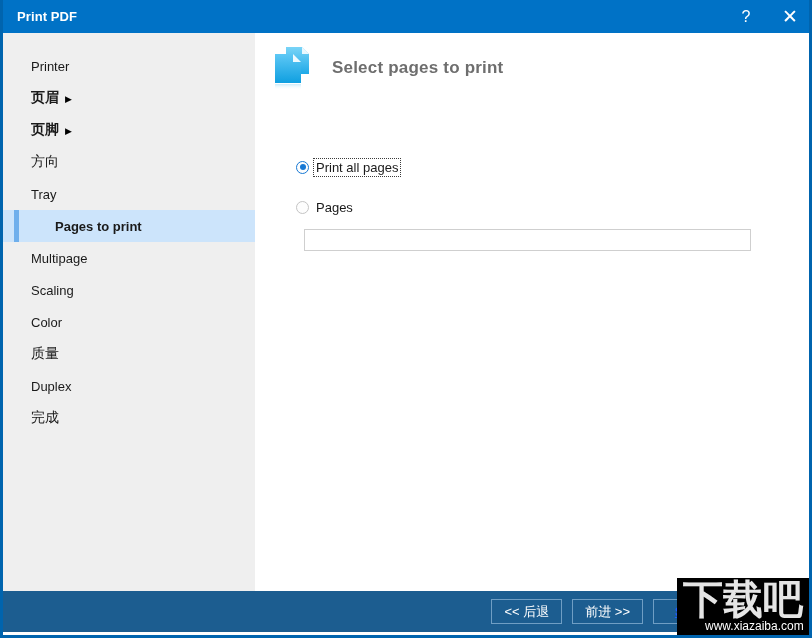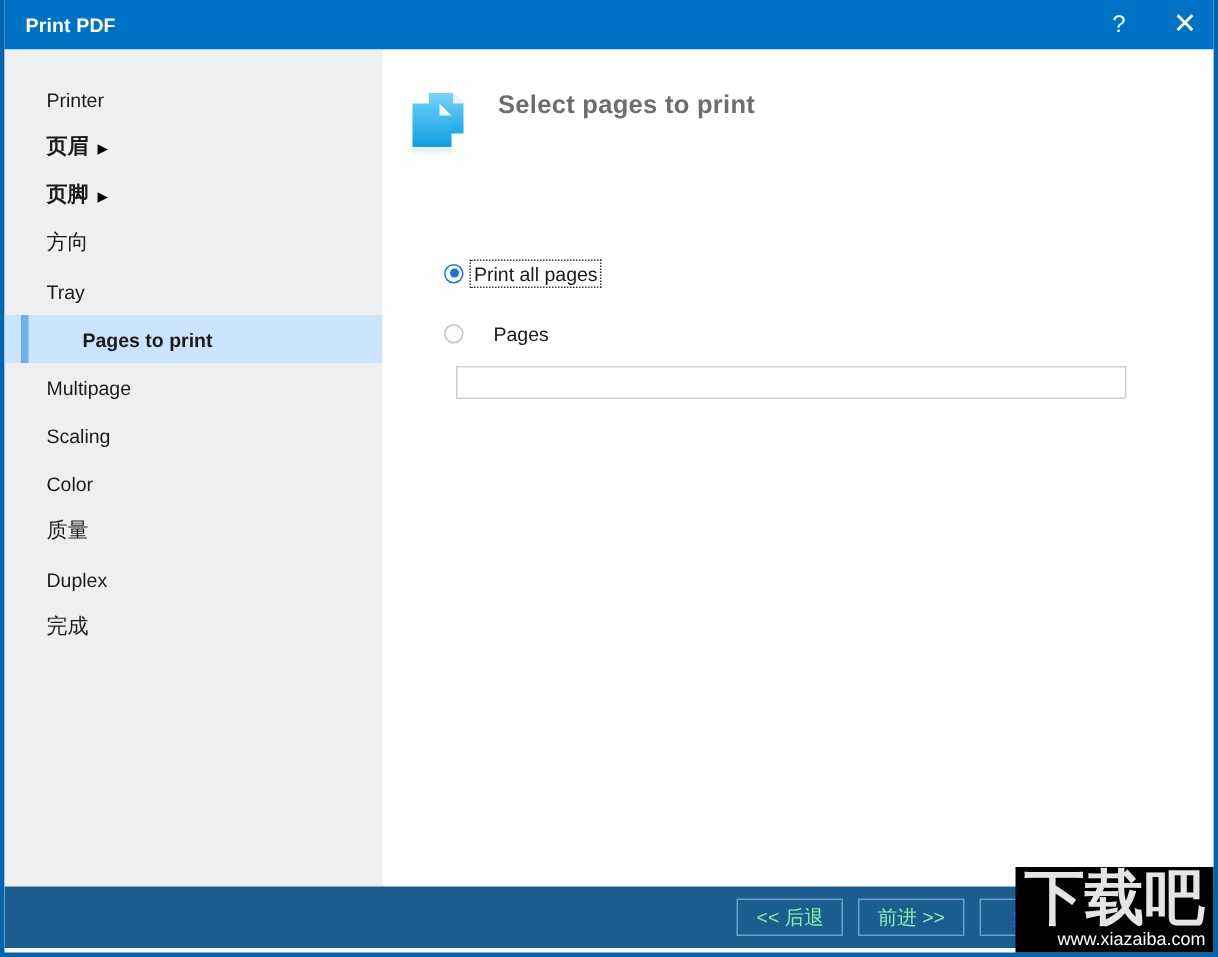--- a/index.html
+++ b/index.html
@@ -116,22 +116,22 @@
 
   .content {
     flex: 1 1 auto;
     background: #ffffff;
     position: relative;
   }
 
   
   .content-header {
     display: flex;
-    align-items: flex-start;
-    padding: 27px 0 0 16px;
+    align-items: center;
+    padding: 12px 0 0 16px;
   }
   .doc-icon {
     position: relative;
     width: 44px;
     height: 46px;
     flex: 0 0 auto;
   }
   .content-title {
     margin-left: 17px;
     font-size: 17px;
@@ -143,21 +143,21 @@
   
   .options {
     padding-left: 41px;
     padding-top: 66px;
   }
   .opt-row {
     display: flex;
     align-items: center;
     height: 20px;
   }
-  .opt-row + .opt-row { margin-top: 20px; gap: 13px; }
+  .opt-row + .opt-row { margin-top: 20px; }
   .radio {
     width: 13px;
     height: 13px;
     border-radius: 50%;
     box-sizing: border-box;
     flex: 0 0 auto;
     background: #fdfdfd;
   }
   .radio.on {
     border: 1px solid #1678d4;
@@ -216,21 +216,21 @@
     justify-content: flex-end;
     box-sizing: border-box;
     padding-right: 70px;
   }
   .foot-btn {
     height: 25px;
     min-width: 70px;
     box-sizing: border-box;
     border: 1px solid #6f9ec4;
     background: transparent;
-    color: #86efac;
+    color: #ffffff;
     font-family: "Liberation Sans", "DejaVu Sans", sans-serif;
     font-size: 13px;
     margin-left: 10px;
     padding: 0 12px;
     cursor: default;
     display: flex;
     align-items: center;
     justify-content: center;
   }
   .foot-btn.start {

